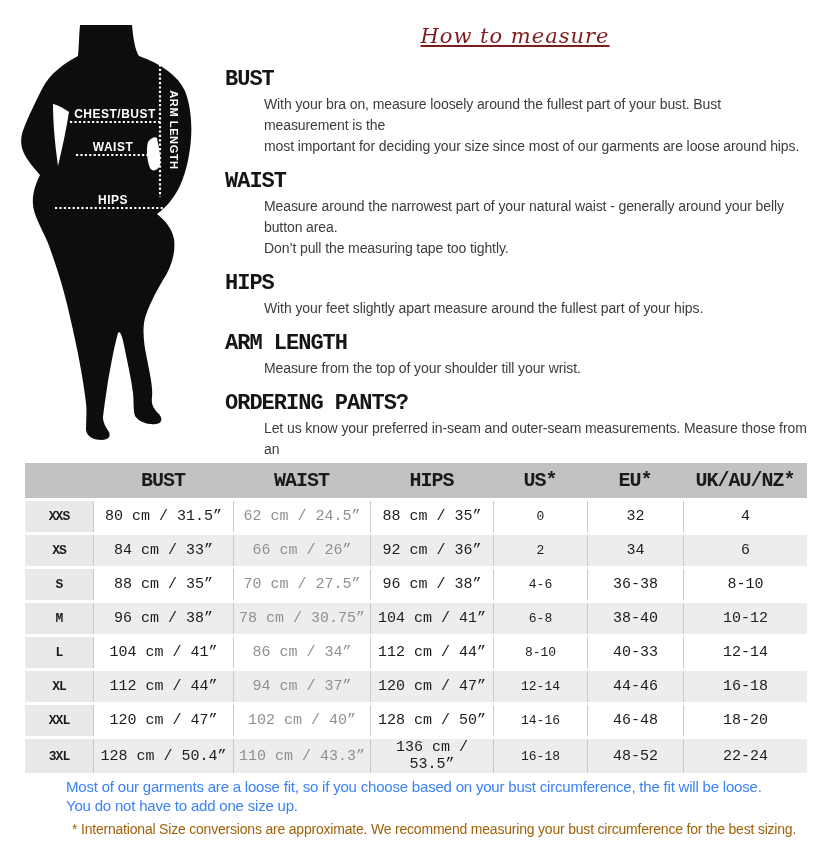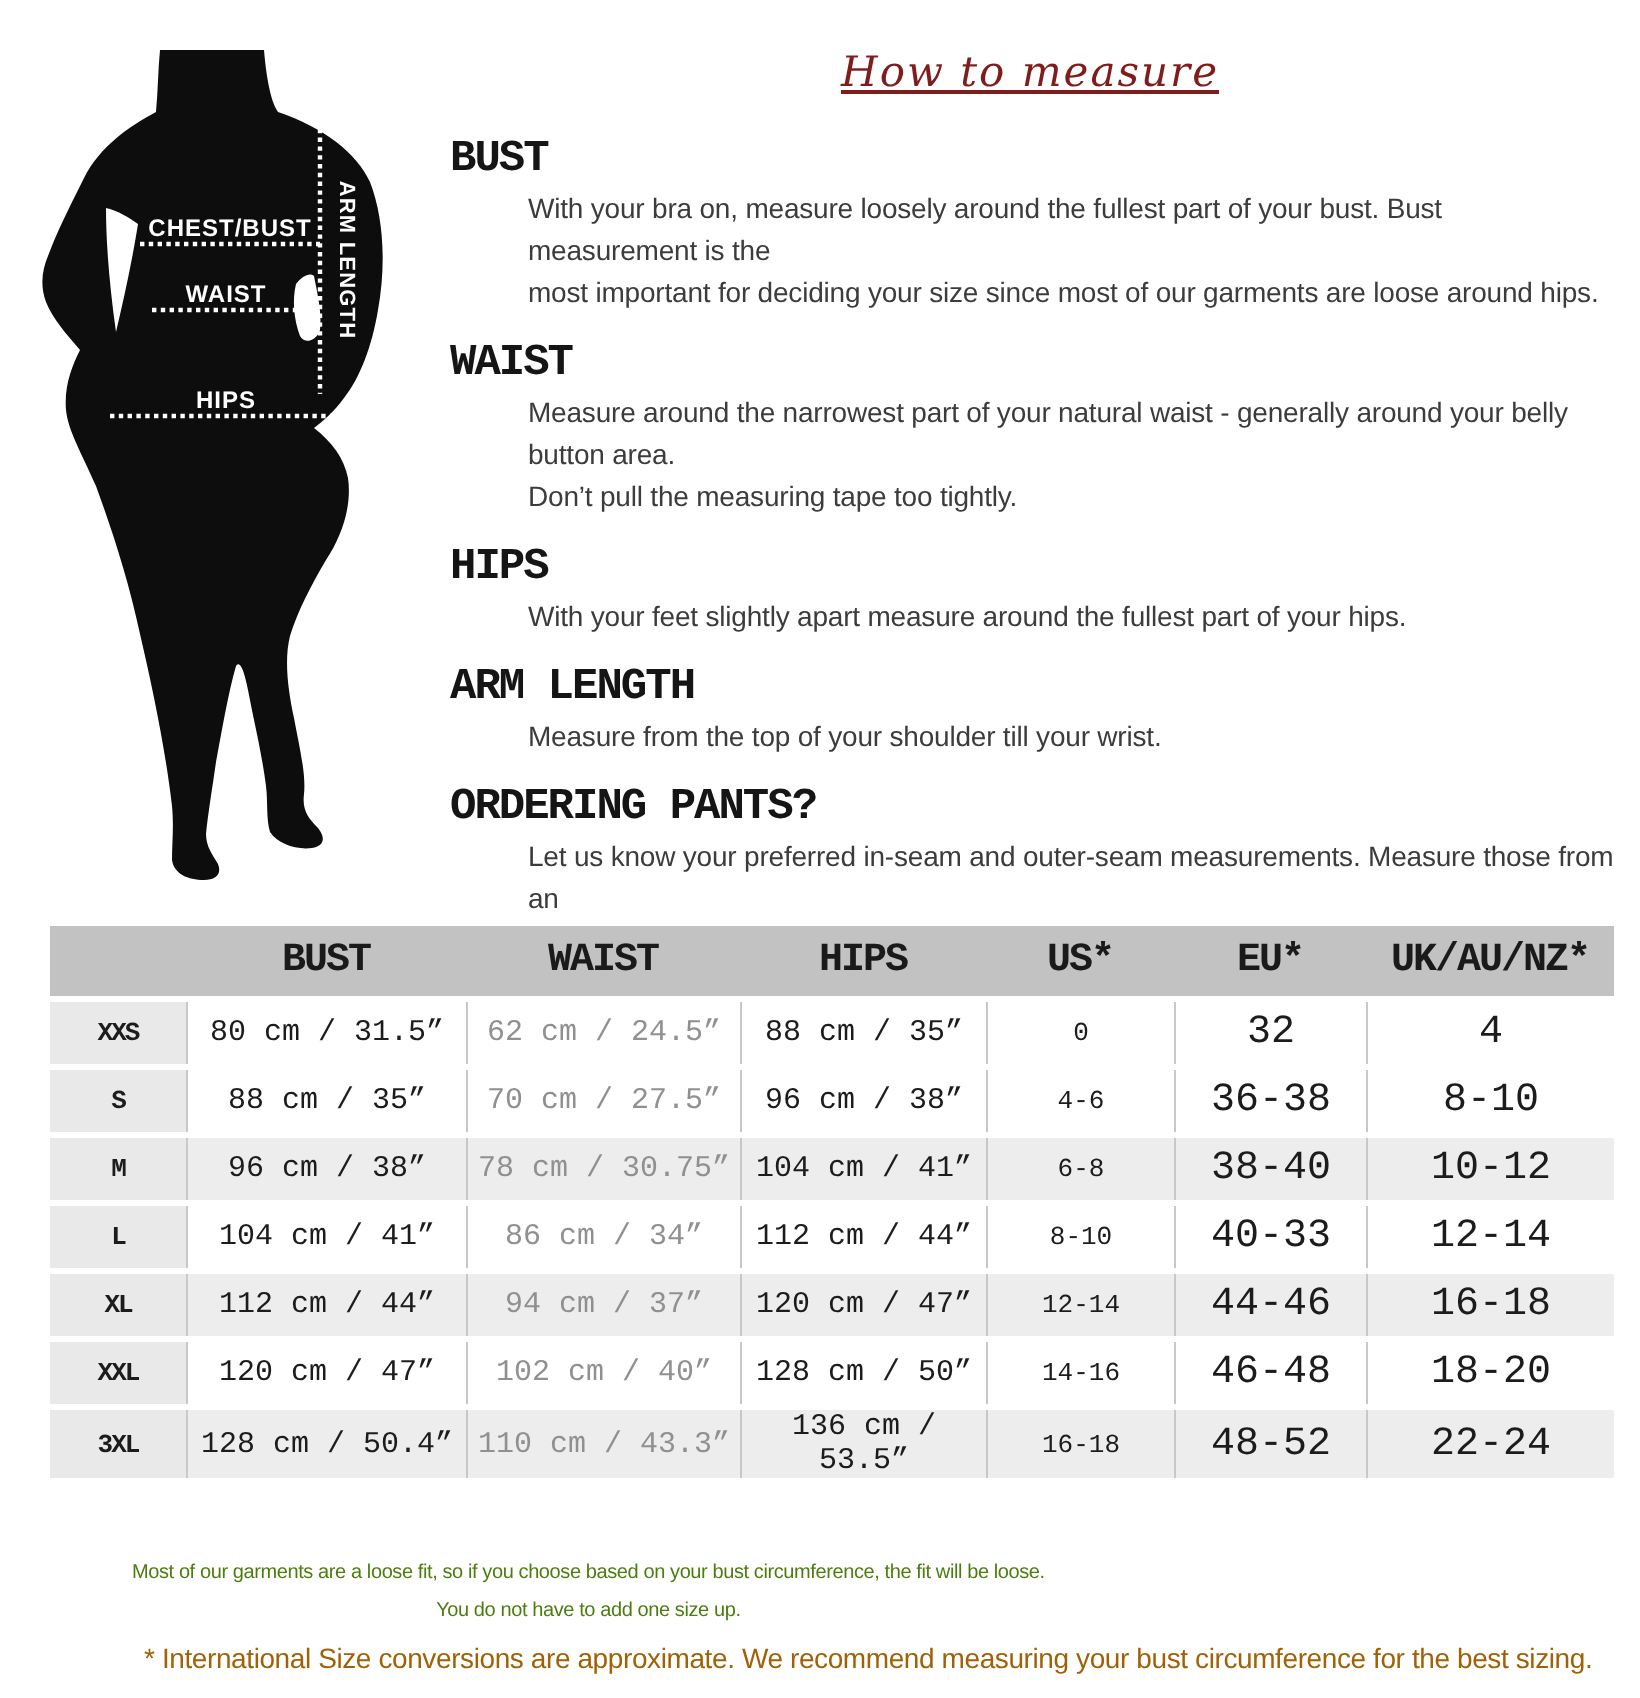--- a/index.html
+++ b/index.html
@@ -28,25 +28,25 @@
     color: #1a1a1a; letter-spacing: -1px; text-align: center; vertical-align: middle; }
   .size-table td { height: 31px; text-align: center; vertical-align: middle; color: #1c1c1c;
     background: #ffffff; }
   .size-table td + td { border-left: 1px solid #c8c8c8; }
   .size-table td.size { background: #e9e9e9; font-size: 13px; font-weight: bold; letter-spacing: -1px; }
   .size-table tr.alt td { background: #ededed; }
   .size-table tr.alt td.size { background: #e9e9e9; }
   .size-table td.bust, .size-table td.waist, .size-table td.hips { font-size: 15px; }
   .size-table td.waist { color: #909090; }
   .size-table td.us { font-size: 13px; }
-  .size-table td.eu, .size-table td.uk { font-size: 20px; }
-
-  
-  .note-1 { position: absolute; left: 66px; top: 777px; font-size: 10px; line-height: 19px;
-    color: #4d7c0f; white-space: pre-line; letter-spacing: -0.2px; text-align: center; }
+  .size-table td.eu, .size-table td.uk { font-size: 15px; }
+
+  
+  .note-1 { position: absolute; left: 66px; top: 777px; font-size: 15px; line-height: 19px;
+    color: #3b82f6; white-space: pre-line; letter-spacing: -0.2px; }
   .note-2 { position: absolute; left: 72px; top: 821px; font-size: 14px; color: #a16207;
     letter-spacing: -0.2px; }
 
   
   .fig-label { font-family: "Liberation Sans", sans-serif; font-weight: bold; fill: #ffffff; }
 </style>
 </head>
 <body>
 
 <div class="figure-wrap">
@@ -154,20 +154,29 @@
   <tbody>
       <tr>
         <td class="size">XXS</td>
         <td class="bust">80 cm / 31.5”</td>
         <td class="waist">62 cm / 24.5”</td>
         <td class="hips">88 cm / 35”</td>
         <td class="us">0</td>
         <td class="eu">32</td>
         <td class="uk">4</td>
       </tr>
+      <tr class="alt">
+        <td class="size">XS</td>
+        <td class="bust">84 cm / 33”</td>
+        <td class="waist">66 cm / 26”</td>
+        <td class="hips">92 cm / 36”</td>
+        <td class="us">2</td>
+        <td class="eu">34</td>
+        <td class="uk">6</td>
+      </tr>
       <tr>
         <td class="size">S</td>
         <td class="bust">88 cm / 35”</td>
         <td class="waist">70 cm / 27.5”</td>
         <td class="hips">96 cm / 38”</td>
         <td class="us">4-6</td>
         <td class="eu">36-38</td>
         <td class="uk">8-10</td>
       </tr>
       <tr class="alt">

